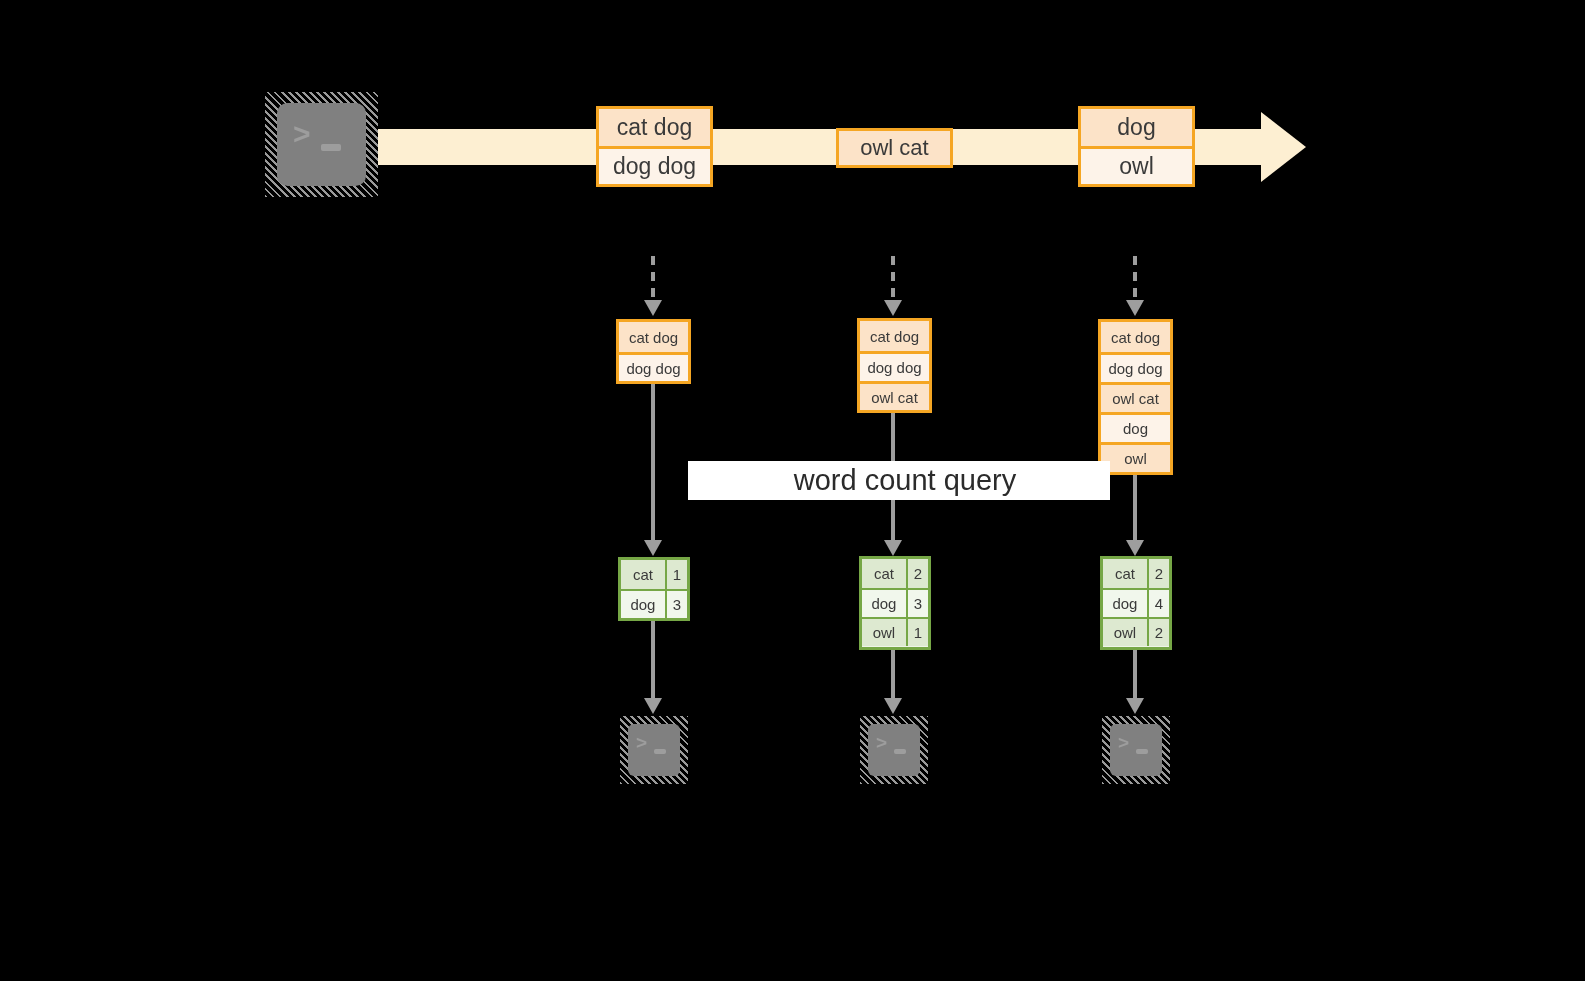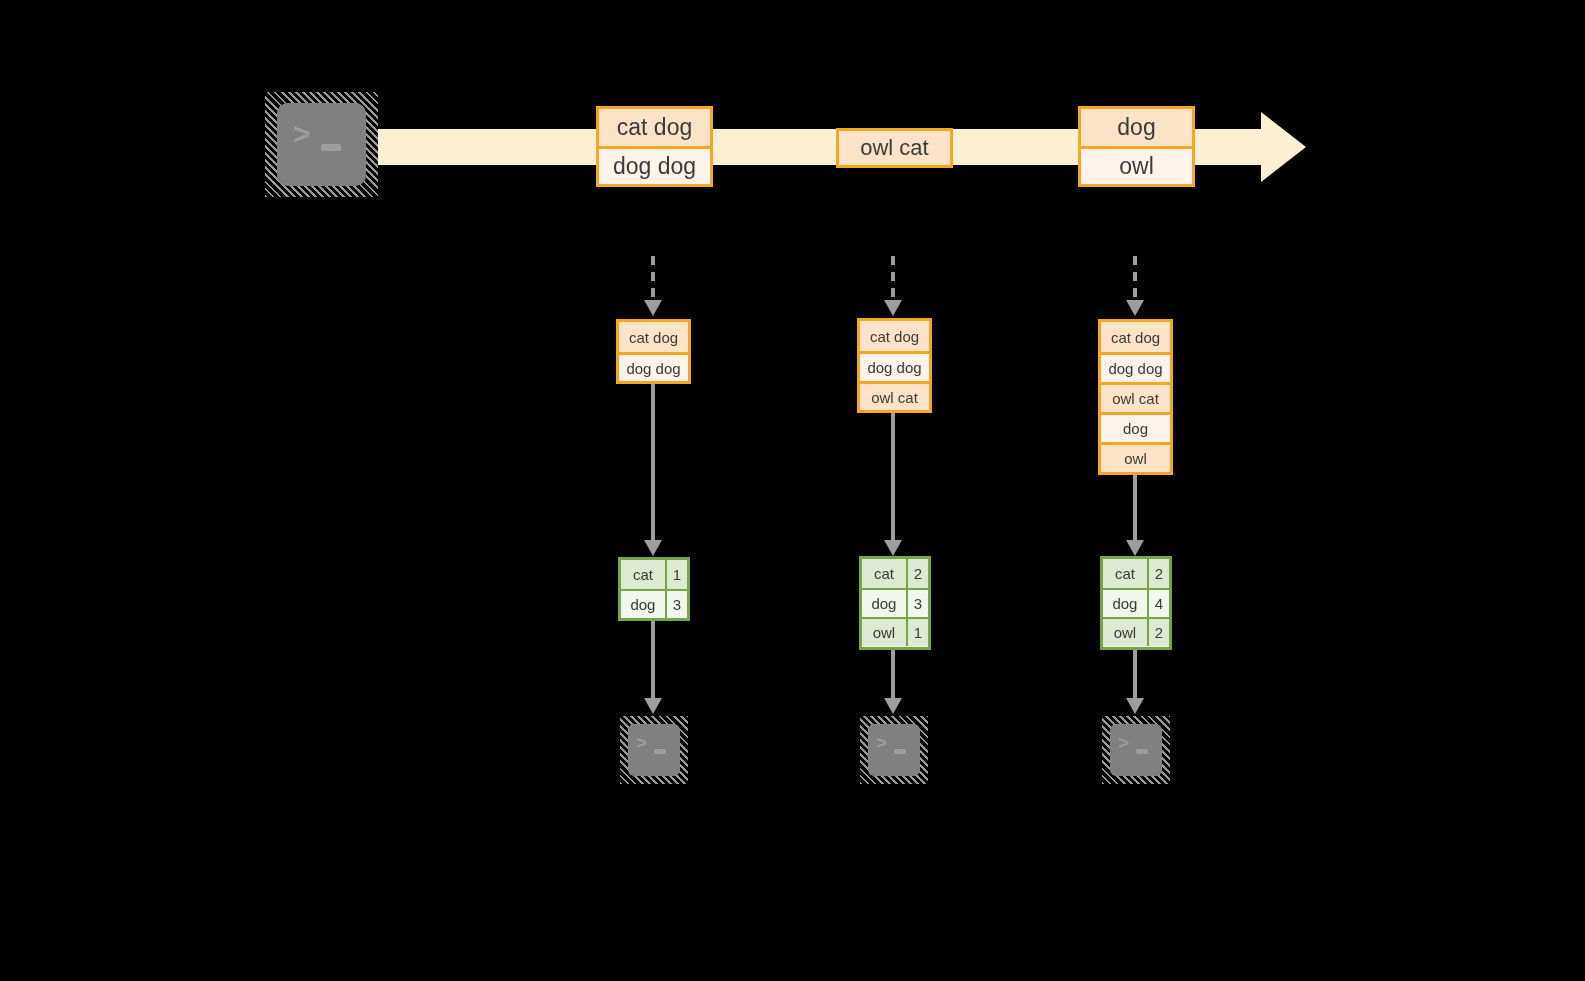--- a/index.html
+++ b/index.html
@@ -125,20 +125,23 @@
   </div>
   <div class="garrow" style="left:891px;top:413px;width:18px;height:146px;">
     <div class="line" style="height:129px;"></div>
     <div class="tip" style="left:-7px;top:127px;"></div>
   </div>
   <div class="garrow" style="left:1133px;top:475px;width:18px;height:84px;">
     <div class="line" style="height:67px;"></div>
     <div class="tip" style="left:-7px;top:65px;"></div>
   </div>
 
+  <div class="band" style="left:688px;top:461px;width:422px;height:39px;">
+    <span style="font-size:29px;position:relative;left:6px;">word count query</span>
+  </div>
 
   <div class="gtable" style="left:618px;top:557px;width:72px;height:64px;font-size:15px;">
     <div class="grow dark" style="height:29px;">
       <div class="gc k">cat</div>
       <div class="gc v">1</div>
     </div>
     <div class="grow light" style="height:29px;">
       <div class="gc k">dog</div>
       <div class="gc v">3</div>
     </div>

